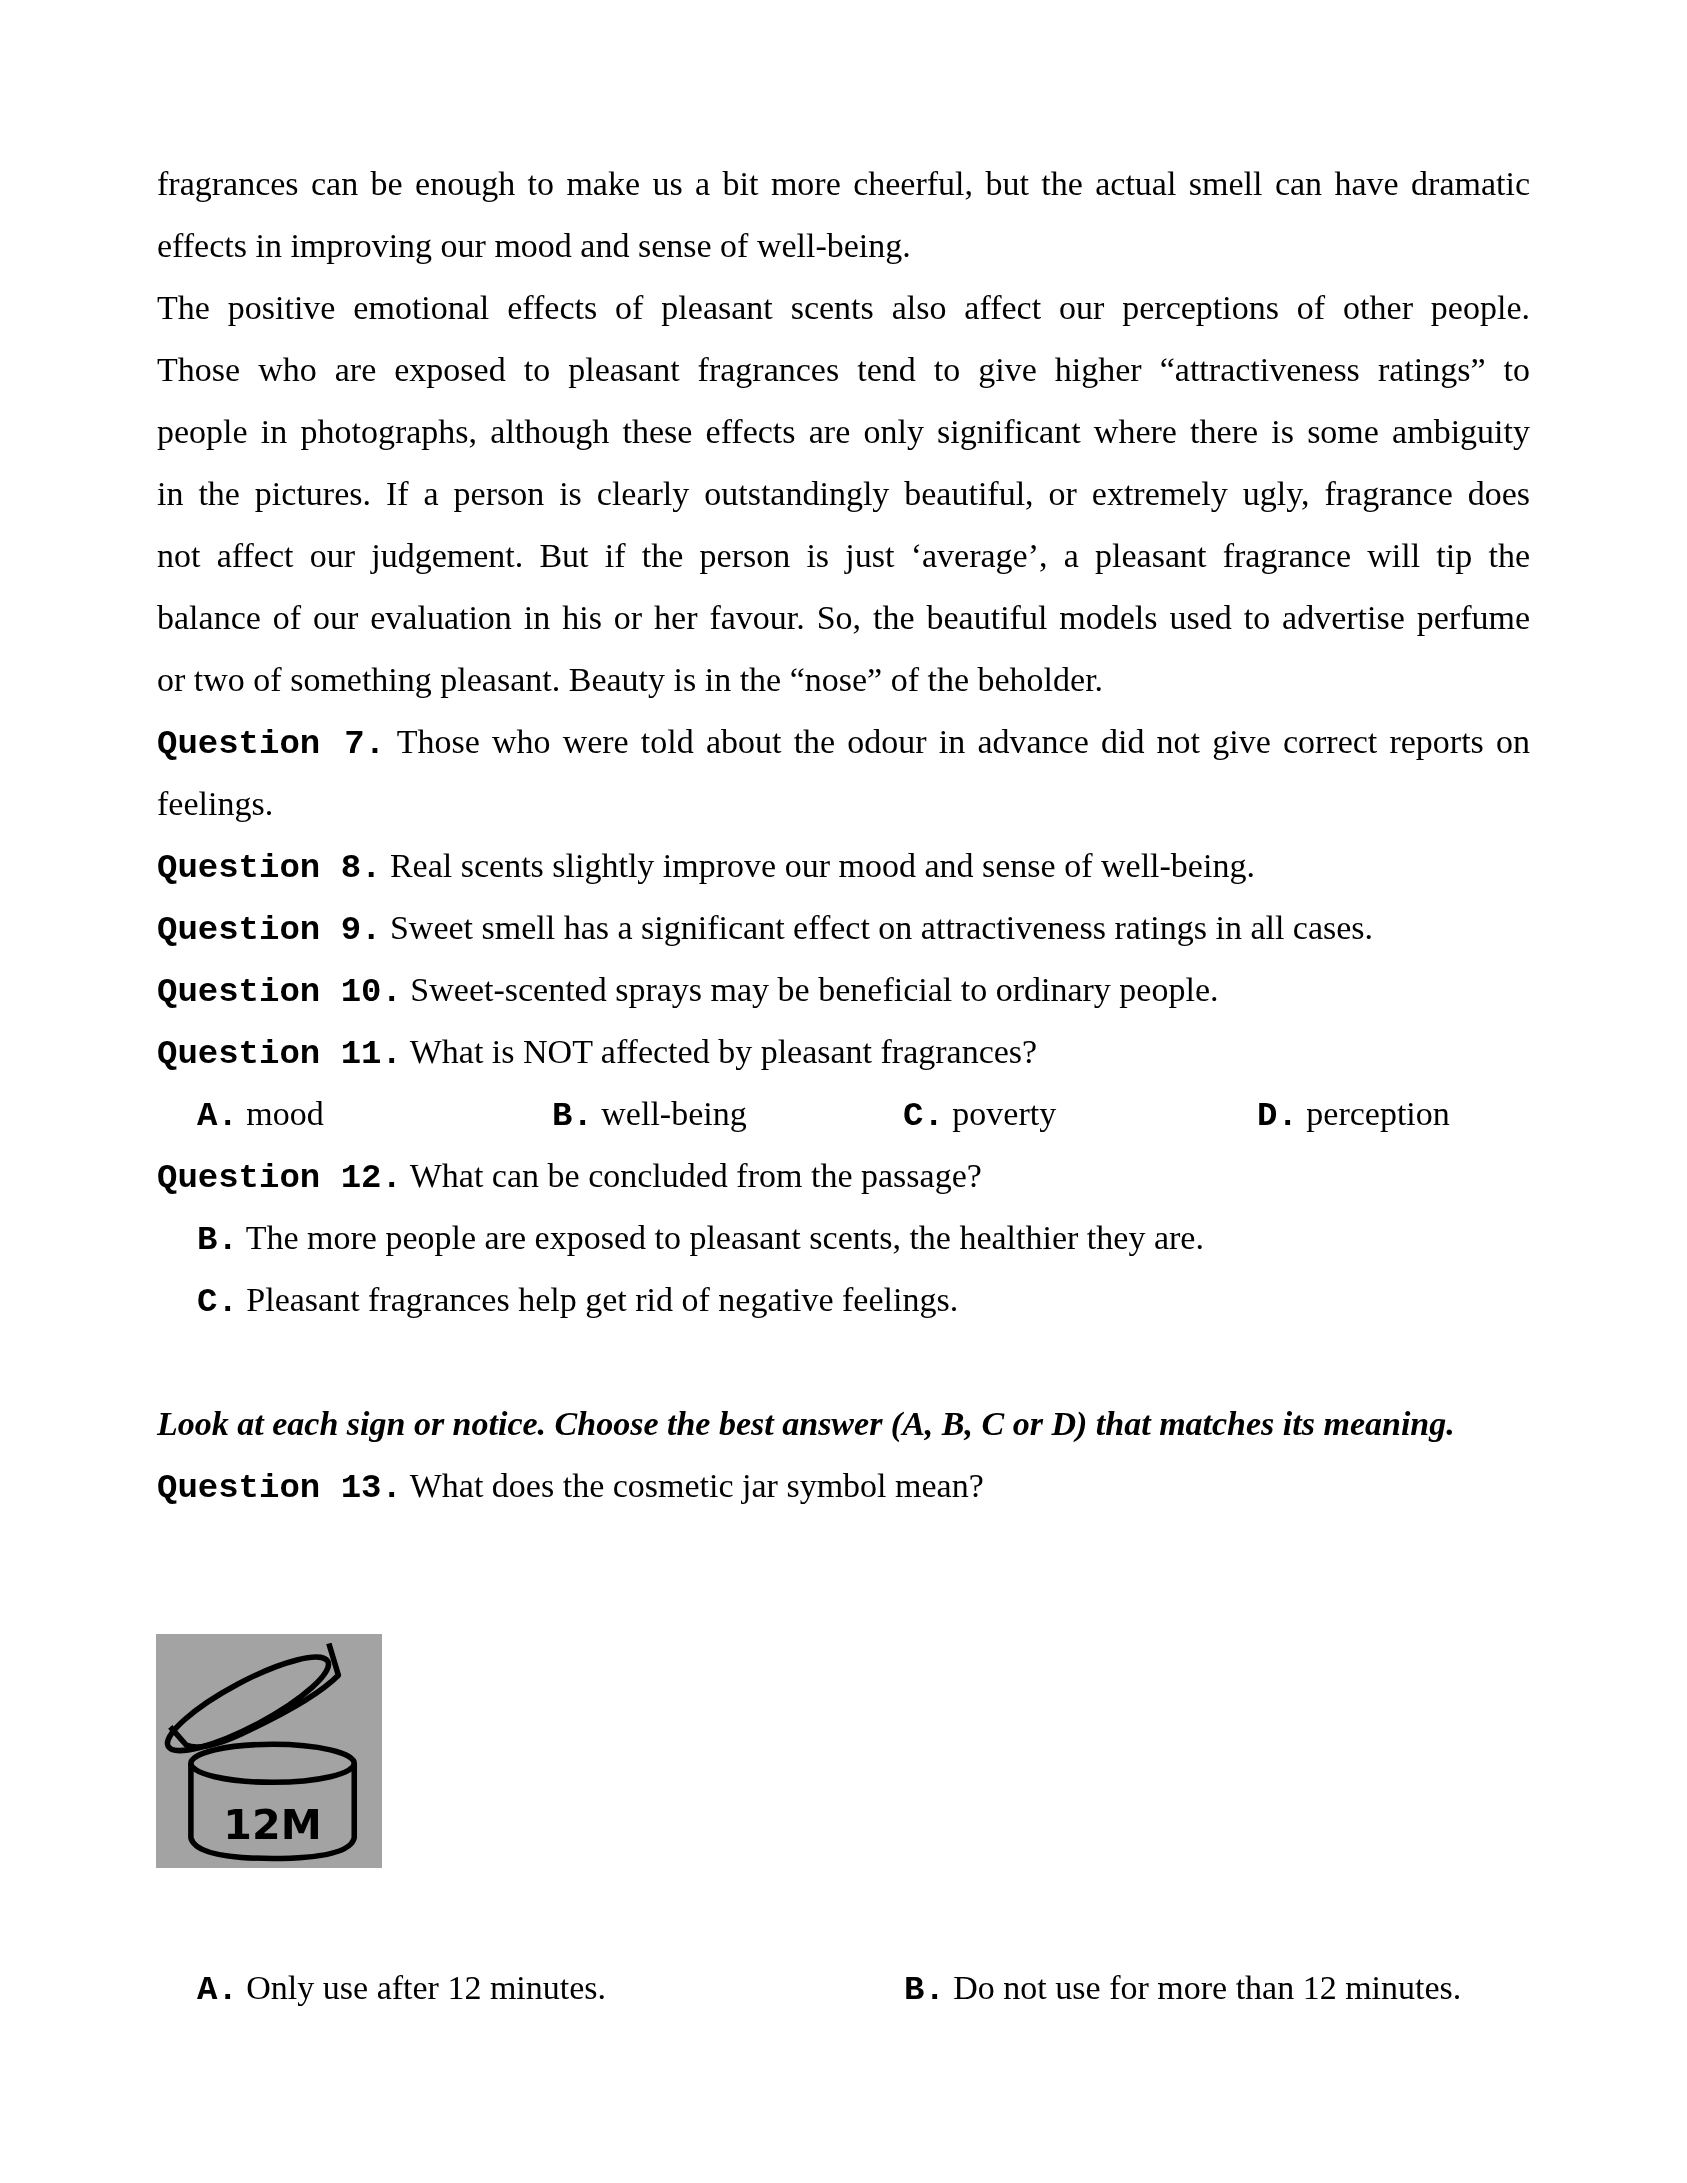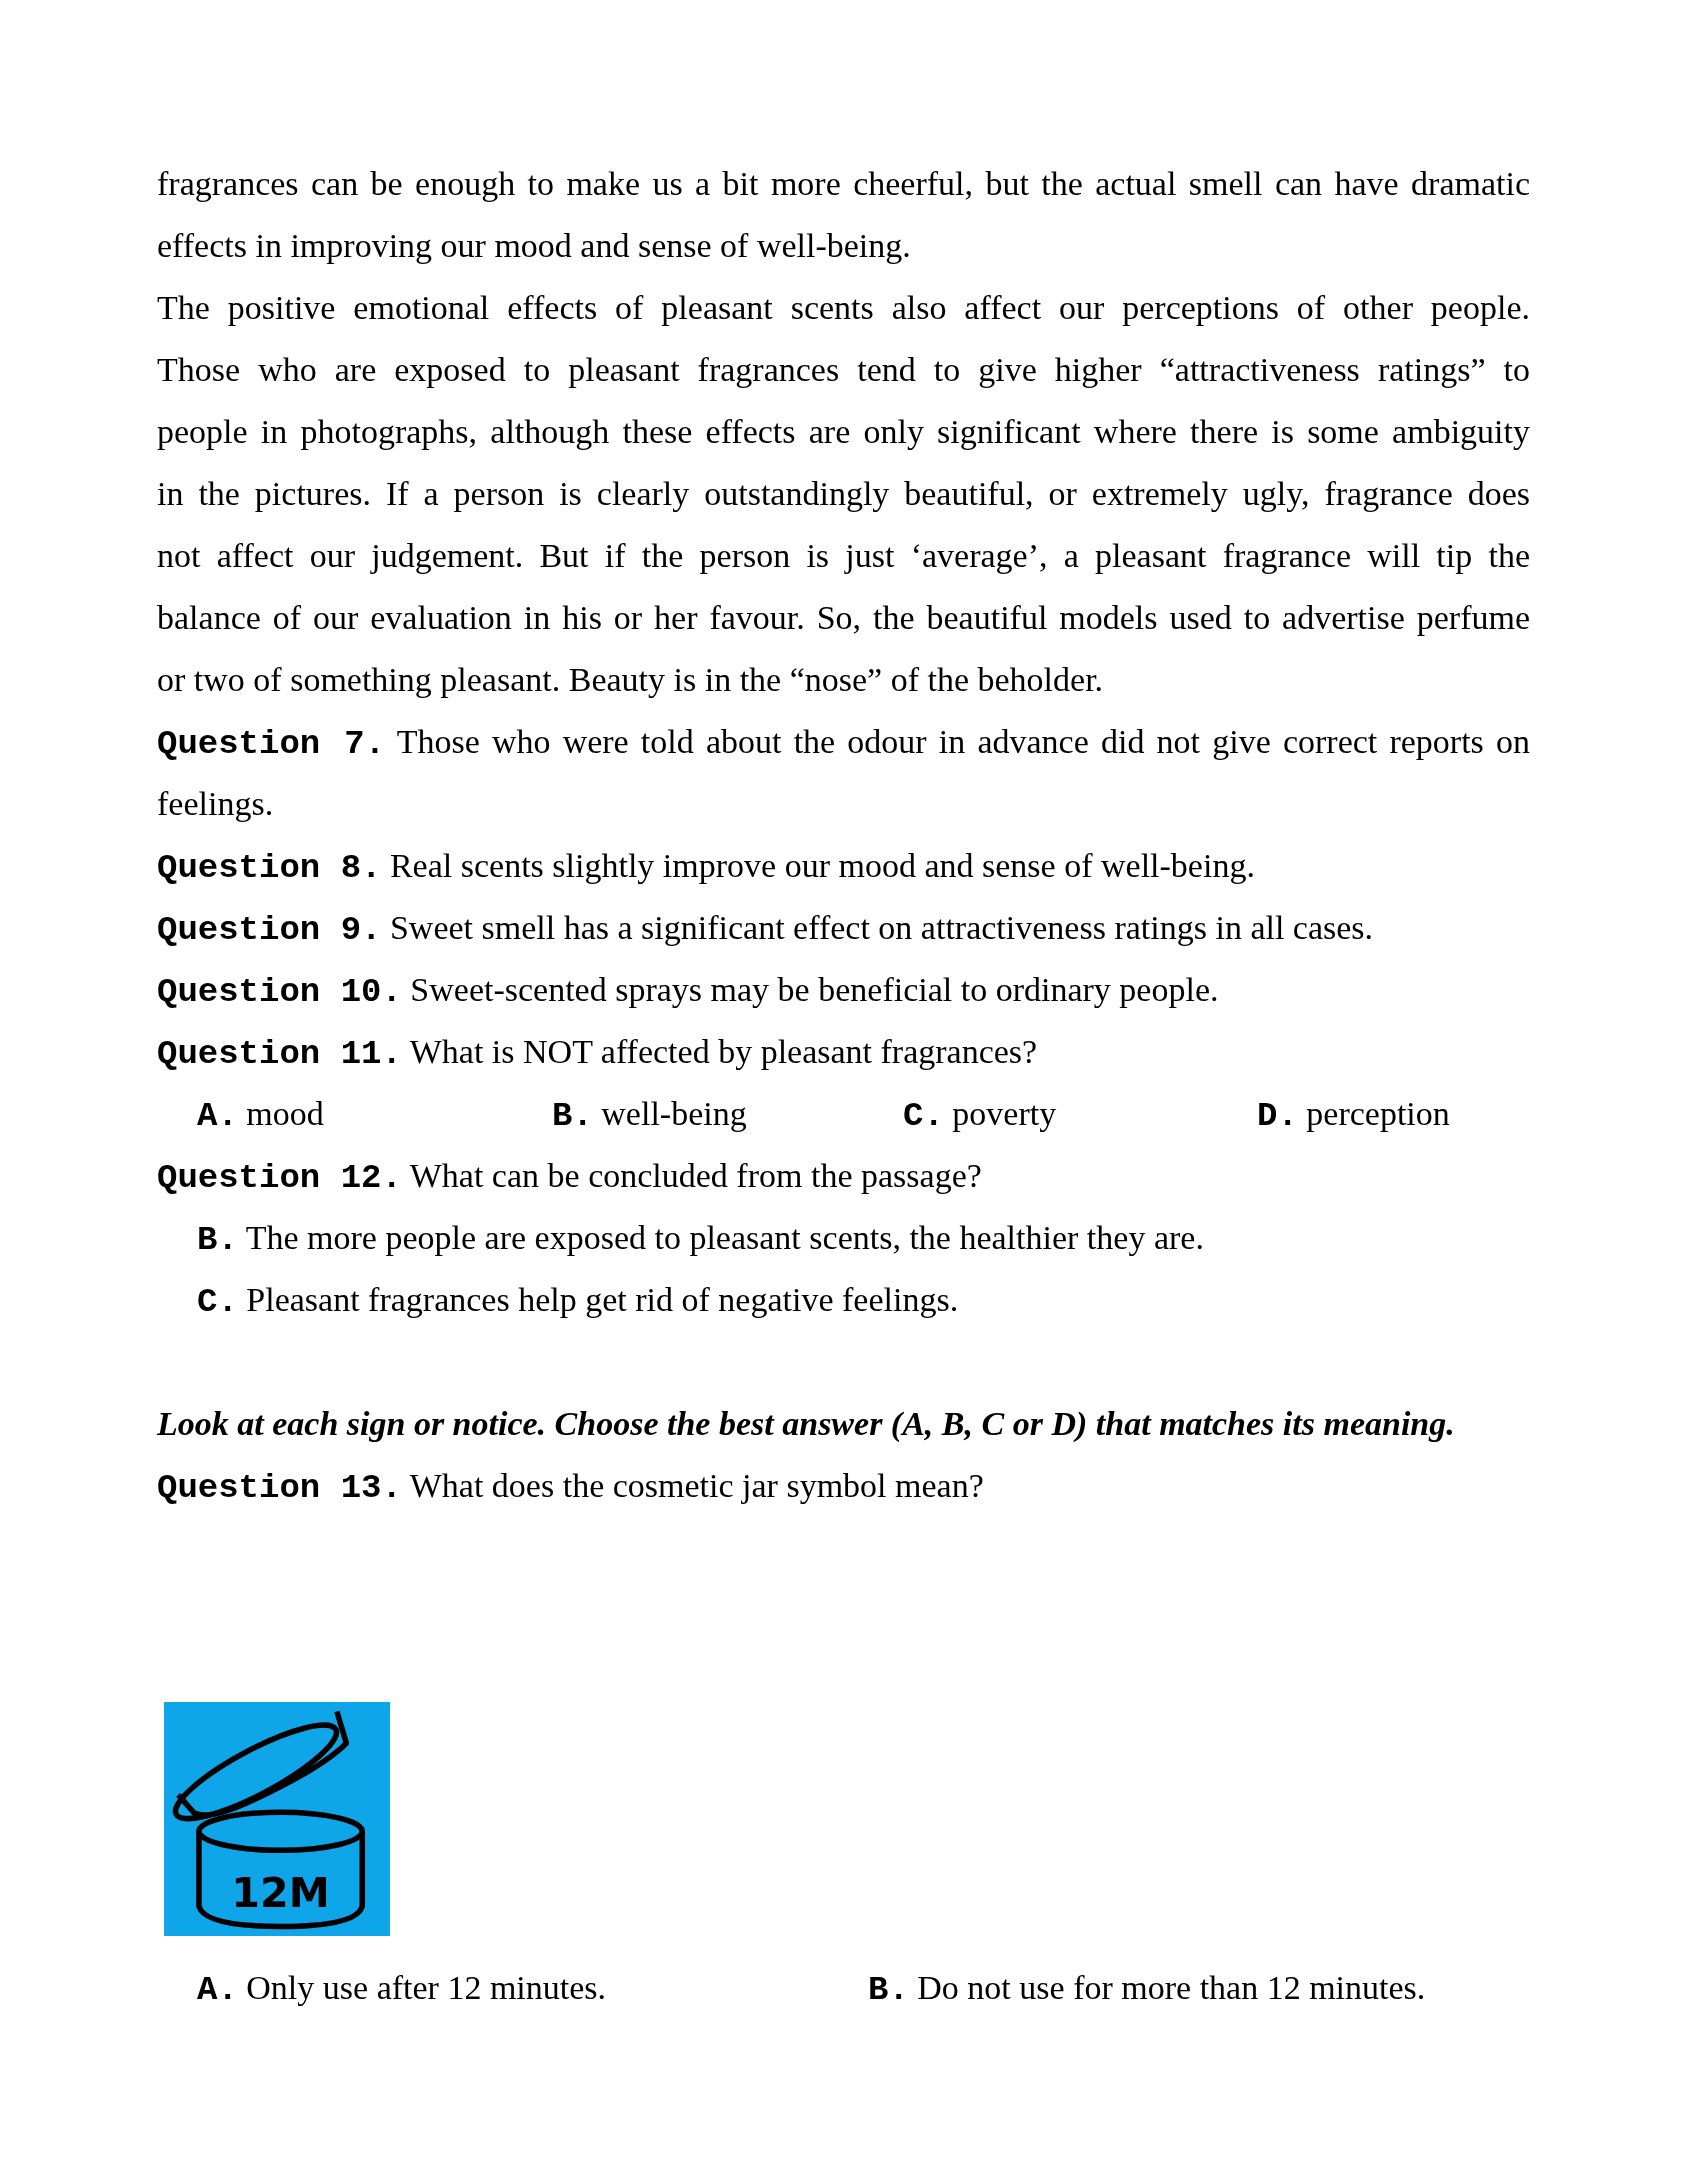--- a/index.html
+++ b/index.html
@@ -11,21 +11,21 @@
   }
   .page { position: absolute; left: 157px; top: 153px; width: 1373px; }
   .line { height: 62px; line-height: 62px; white-space: nowrap; }
   .just { text-align: justify; text-align-last: justify; white-space: normal; overflow: hidden; }
   b { font-weight: bold; font-family: Liberation Mono, monospace; }
   .indent { padding-left: 40px; }
   .opts4 { position: relative; }
   .opts4 span.opt { position: absolute; top: 0; }
   .instr { font-weight: bold; font-style: italic; font-family: Liberation Serif, serif; }
   .blank { height: 62px; }
-  .jar { position: absolute; left: 156px; top: 1702px; width: 226px; height: 234px; background: #0ea5e9; margin-left: 8px; }
+  .jar { position: absolute; left: 156px; top: 1634px; width: 226px; height: 234px; background: #a3a3a3; }
   .opts2 { position: absolute; top: 1957px; left: 197px; width: 1350px; height: 62px; line-height: 62px; }
   .opts2 .opt { position: absolute; top: 0; white-space: nowrap; }
 </style>
 </head>
 <body>
 
 <div class="page">
   <div class="line just">fragrances can be enough to make us a bit more cheerful, but the actual smell can have dramatic</div>
   <div class="line">effects in improving our mood and sense of well-being.</div>
   <div class="line just">The positive emotional effects of pleasant scents also affect our perceptions of other people.</div>
@@ -70,15 +70,15 @@
 
       <ellipse cx="147" cy="163" rx="103" ry="24"></ellipse>
       <path d="M44 163 L44 257 Q50 283 147 283 Q244 283 250 257 L250 163"></path>
     </g>
     <text x="147" y="258" text-anchor="middle" font-family="DejaVu Sans, sans-serif" font-weight="bold" font-size="52" fill="#000">12M</text>
   </svg>
 </div>
 
 <div class="opts2">
   <span class="opt" style="left:0"><b>A.</b> <span>Only use after 12 minutes.</span></span>
-  <span class="opt" style="left:671px"><b>B.</b> <span>Do not use for more than 12 minutes.</span></span>
+  <span class="opt" style="left:707px"><b>B.</b> <span>Do not use for more than 12 minutes.</span></span>
 </div>
 
 
 </body></html>

